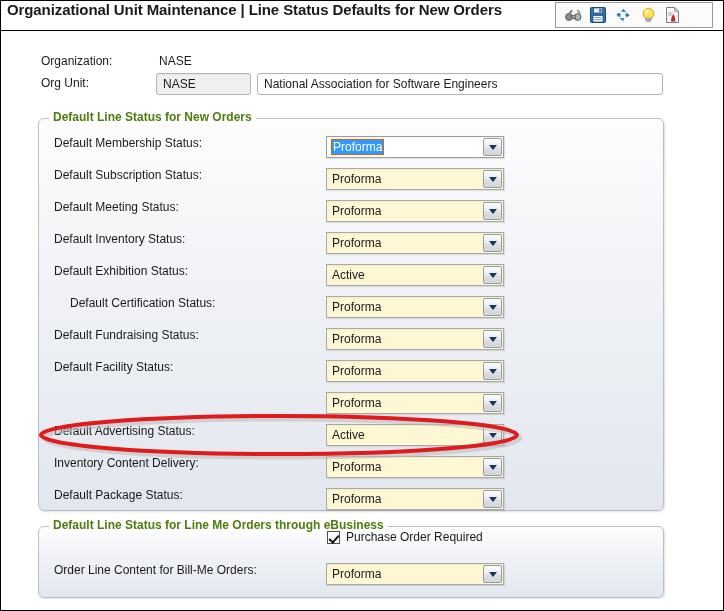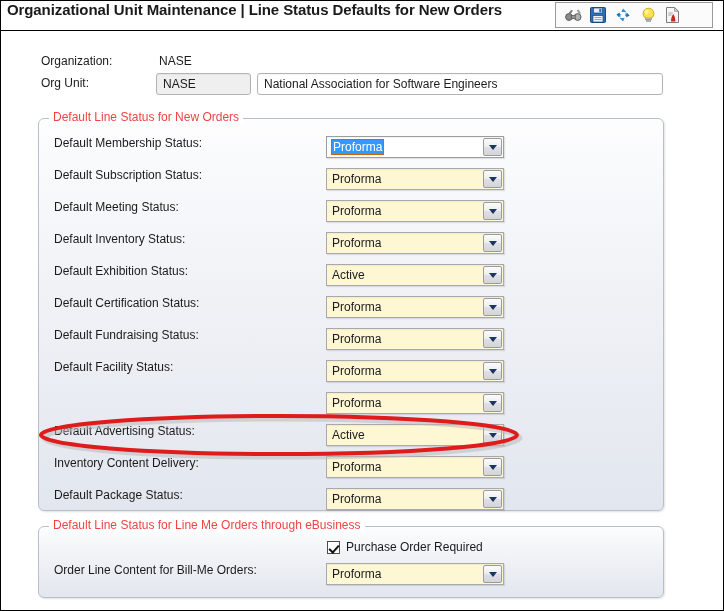--- a/index.html
+++ b/index.html
@@ -107,22 +107,22 @@
     background: linear-gradient(to bottom, #fdfdfe 0%, #f2f4f7 35%, #e2e6ee 100%);
     box-shadow: 1px 1px 2px rgba(0,0,0,0.12);
   }
   .group-legend {
     position: absolute;
     top: -9px;
     left: 10px;
     padding: 0 4px;
     background: #ffffff;
     font-size: 12px;
-    font-weight: normal;
-    color: #ef4444;
+    font-weight: bold;
+    color: #4d7c0f;
     white-space: nowrap;
   }
 
   
   .frow {
     position: absolute;
     display: flex;
     align-items: flex-start;
     height: 22px;
   }
@@ -303,21 +303,21 @@
       </div>
     <div class="frow" style="left:15px; top:81px;">
         <span class="frow-label">Default Meeting Status:</span>
       </div>
     <div class="frow" style="left:15px; top:113px;">
         <span class="frow-label">Default Inventory Status:</span>
       </div>
     <div class="frow" style="left:15px; top:145px;">
         <span class="frow-label">Default Exhibition Status:</span>
       </div>
-    <div class="frow" style="left:15px; top:177px;">
+    <div class="frow" style="left:31px; top:177px;">
         <span class="frow-label">Default Certification Status:</span>
       </div>
     <div class="frow" style="left:15px; top:209px;">
         <span class="frow-label">Default Fundraising Status:</span>
       </div>
     <div class="frow" style="left:15px; top:241px;">
         <span class="frow-label">Default Facility Status:</span>
       </div>
     <div class="frow" style="left:15px; top:305px;">
         <span class="frow-label">Default Advertising Status:</span>
@@ -412,21 +412,21 @@
       <div class="combo-text">Proforma</div>
       <div class="combo-btn">
           <i class="combo-arrow"></i>
         </div>
     </div>
   </div>
 
   <div class="group" style="left:37px; top:525px; width:626px; height:72px;">
     <div class="group-legend">Default Line Status for Line Me Orders through eBusiness</div>
 
-    <div class="cbrow" style="left:288px; top:13px;">
+    <div class="cbrow" style="left:288px; top:3px;">
       <span class="cbox"></span>
       <span class="cb-label">Purchase Order Required</span>
     </div>
 
     <div class="frow" style="left:15px; top:36px;">
       <span class="frow-label">Order Line Content for Bill-Me Orders:</span>
     </div>
 
     <div class="combo" style="left:287px; top:36px;">
       <div class="combo-text">Proforma</div>

